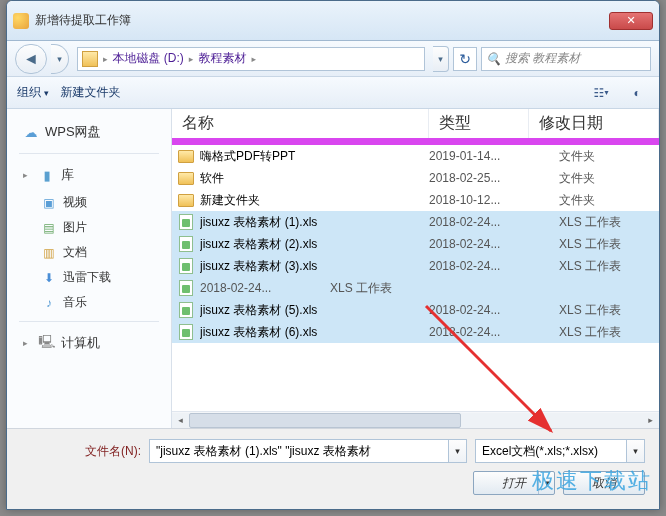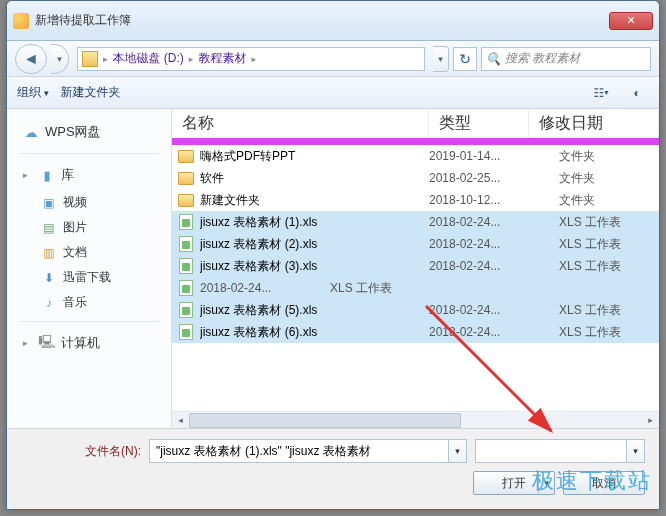--- a/index.html
+++ b/index.html
@@ -55,21 +55,21 @@
 .hscroll .sbtn.left { left: 0; }
 .hscroll .sbtn.right { right: 0; }
 .footer { background: #f0f0f0; border-top: 1px solid #d0d6de; padding: 10px 14px 14px; }
 .frow { display: flex; align-items: center; gap: 8px; margin-bottom: 8px; }
 .flabel { text-align: right; color: #7f1d1d; }
 .combo { flex: 1; height: 24px; border: 1px solid #b0c4d8; background: #fff; display: flex; align-items: center; padding: 0 6px; position: relative; cursor: pointer; }
 .combo .drop { position: absolute; right: 0; top: 0; width: 18px; height: 100%; border-left: 1px solid #b0c4d8; display: flex; align-items: center; justify-content: center; font-size: 9px; color: #333; background: linear-gradient(#fdfdfd, #eef2f6); }
 .combo .ctext { white-space: nowrap; overflow: hidden; }
 .btn { min-width: 82px; height: 24px; border: 1px solid #8ca6c0; background: linear-gradient(#fdfdfd, #e2eaf2); border-radius: 2px; cursor: pointer; display: flex; align-items: center; justify-content: center; padding: 0 8px; color: #333; position: relative; }
 .btn.split .bdrop { position: absolute; right: 0; top: 0; width: 16px; height: 100%; border-left: 1px solid #b0c4d8; display: flex; align-items: center; justify-content: center; font-size: 9px; }
-.btnrow { display: flex; justify-content: flex-end; gap: 8px; }
+.btnrow { display: flex; justify-content: flex-end; gap: 8px; font-style: italic; }
 .arrow-svg { position: absolute; right: 70px; bottom: 60px; pointer-events: none; }
 .watermark { position: absolute; right: 14px; bottom: 20px; font-size: 22px; color: #3aa5e0; font-weight: 500; pointer-events: none; letter-spacing: 2px; font-family: Liberation Sans, sans-serif; opacity: 0.85; }
 </style>
 </head>
 <body>
 
 <div class="window">
 
   <div class="titlebar">
     <div class="appicon"></div>
@@ -241,20 +241,21 @@
   </div>
 
   <div class="footer">
     <div class="frow">
       <div class="flabel" style="width:120px">文件名(N):</div>
       <div class="combo">
         <span class="ctext">"jisuxz 表格素材 (1).xls" "jisuxz 表格素材</span>
         <div class="drop">▾</div>
       </div>
       <div class="combo" style="flex:0 0 170px">
+        <span class="ctext">Excel文档(*.xls;*.xlsx)</span>
         <div class="drop">▾</div>
       </div>
     </div>
     <div class="btnrow">
       <div class="btn split">
         <span>打开</span>
         <div class="bdrop">▾</div>
       </div>
       <div class="btn">取消</div>
     </div>

